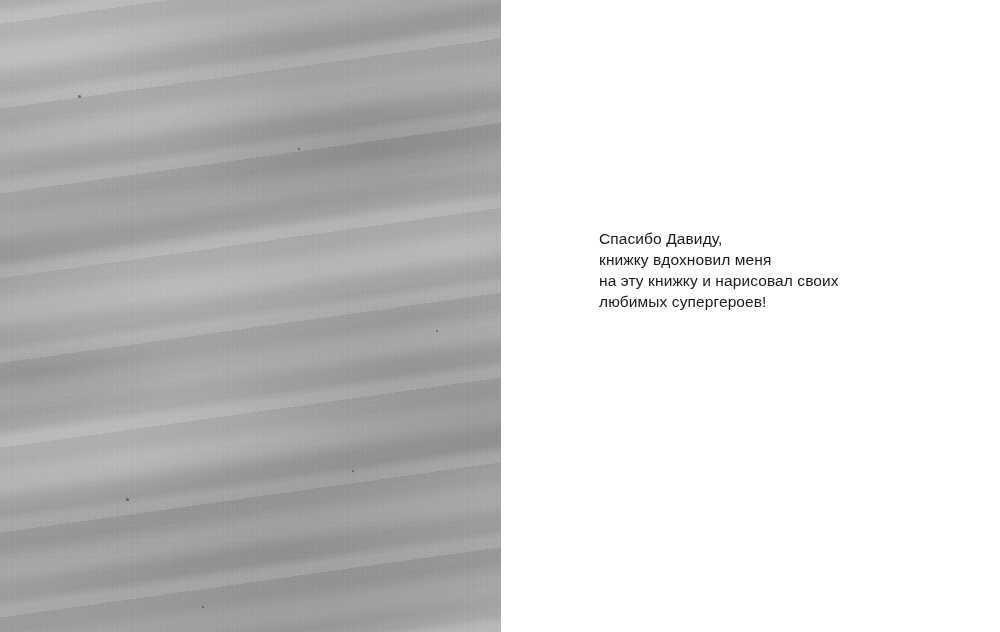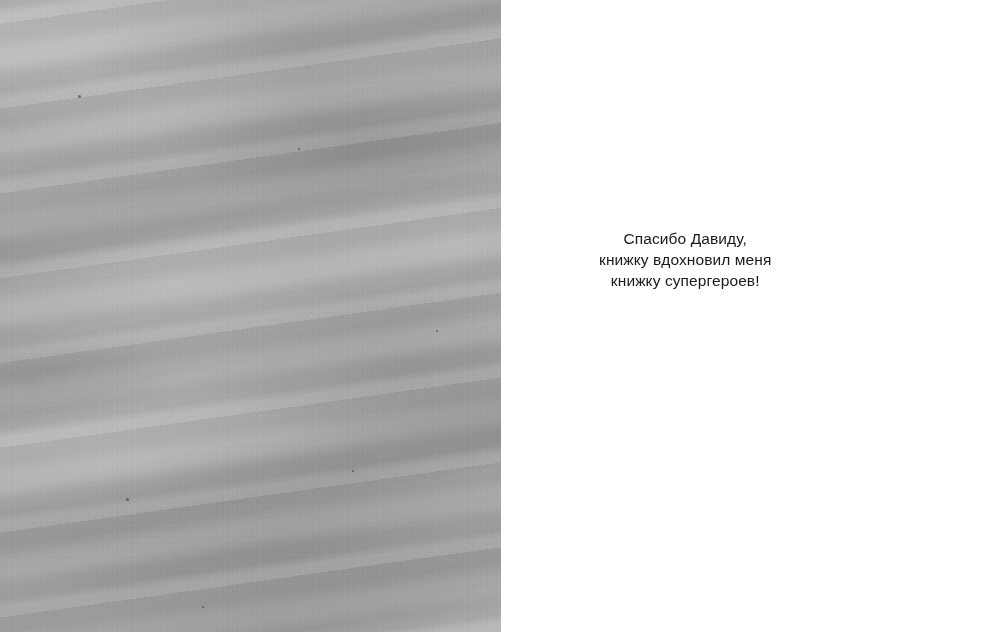--- a/index.html
+++ b/index.html
@@ -90,21 +90,20 @@
     border-radius: 50%;
     pointer-events: none;
   }
 
   
   .page-right {
     position: relative;
     width: 499px;
     height: 560px;
     background: #ffffff;
-    text-align: center;
   }
   .dedication {
     position: absolute;
     left: 98px;
     top: 228px;
     color: #1a1a1a;
     font-size: 15.5px;
     line-height: 21px;
     letter-spacing: 0.1px;
     white-space: nowrap;
@@ -124,17 +123,18 @@
     <span class="fleck" style="left:352px; top:470px; width:2px; height:2px;"></span>
     <span class="fleck" style="left:298px; top:148px; width:2px; height:2px;"></span>
     <span class="fleck" style="left:436px; top:330px; width:2px; height:2px;"></span>
     <span class="fleck" style="left:202px; top:606px; width:2px; height:2px;"></span>
   </div>
 
   <div class="page-right">
     <div class="dedication">
       <span class="line">Спасибо Давиду,</span>
       <span class="line">книжку вдохновил меня</span>
-      <span class="line">книжку супергероев!</span>
+      <span class="line">на эту книжку и нарисовал своих</span>
+      <span class="line">любимых супергероев!</span>
     </div>
   </div>
 
 </div>
 
 </body></html>

